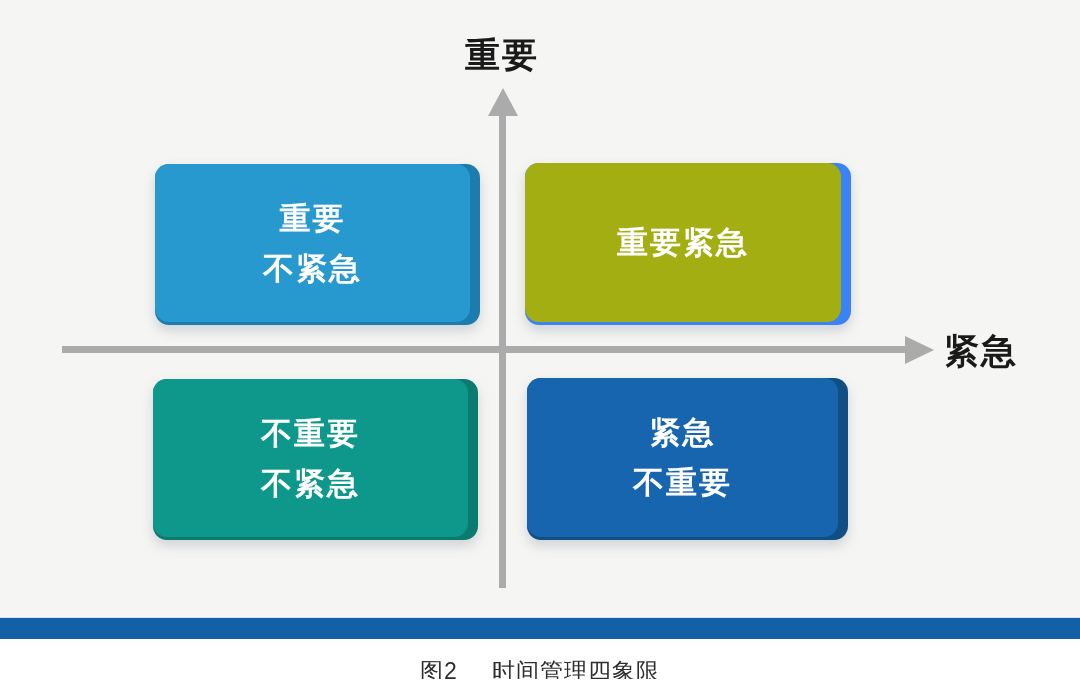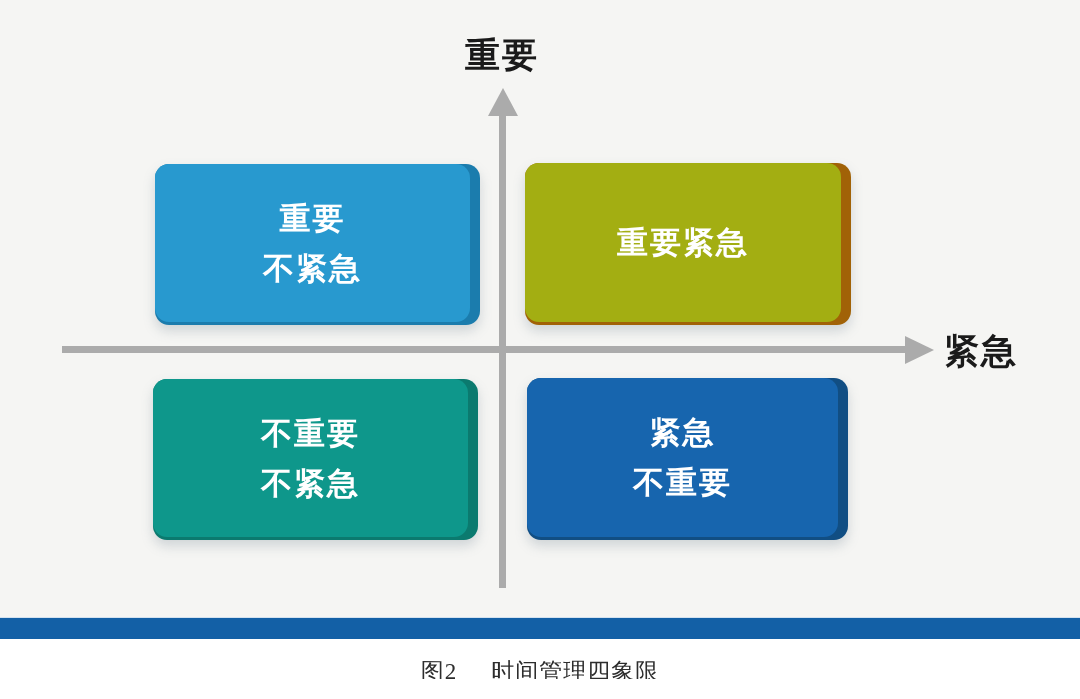--- a/index.html
+++ b/index.html
@@ -1,21 +1,21 @@
 <!DOCTYPE html>
 <html><head>
 <meta charset="utf-8">
 <style>
   html,body{margin:0;padding:0;background:#ffffff;}
   .canvas{
     position:relative;
     width:1080px;height:679px;
     overflow:hidden;
     background:#ffffff;
-    font-family:Liberation Serif, serif;
+    font-family:Liberation Sans, sans-serif;
   }
   .plot-bg{
     position:absolute;left:0;top:0;width:1080px;height:617px;
     background:#f5f5f3;
   }
   
   .vline{position:absolute;left:499px;top:114px;width:7px;height:474px;background:#ababab;}
   .v-arrow{
     position:absolute;left:488px;top:88px;width:0;height:0;
     border-left:15px solid transparent;border-right:15px solid transparent;
@@ -78,21 +78,21 @@
   <div class="axis-label y">重要</div>
   <div class="axis-label x">紧急</div>
 
   <div class="quad q-tl" style="background-color: rgb(27, 124, 173);">
     <div class="quad-face" style="background-color: rgb(40, 153, 207);">
       <span class="quad-line">重要</span>
       <span class="quad-line">不紧急</span>
     </div>
   </div>
 
-  <div class="quad q-tr" style="background-color: #a16207;">
+  <div class="quad q-tr" style="background-color: #3b82f6;">
     <div class="quad-face" style="background-color: rgb(163, 174, 18);">
       <span class="quad-line">重要紧急</span>
     </div>
   </div>
 
   <div class="quad q-bl" style="background-color: rgb(11, 122, 111);">
     <div class="quad-face" style="background-color: rgb(14, 151, 139);">
       <span class="quad-line">不重要</span>
       <span class="quad-line">不紧急</span>
     </div>

